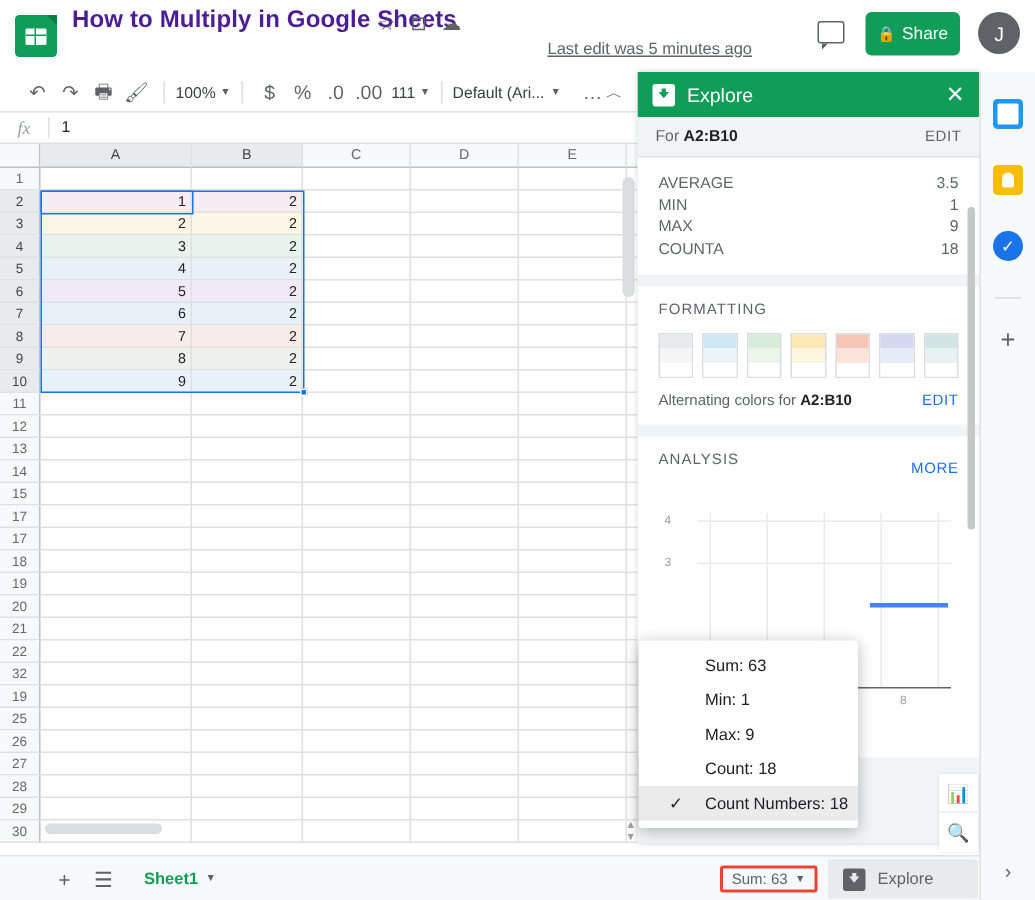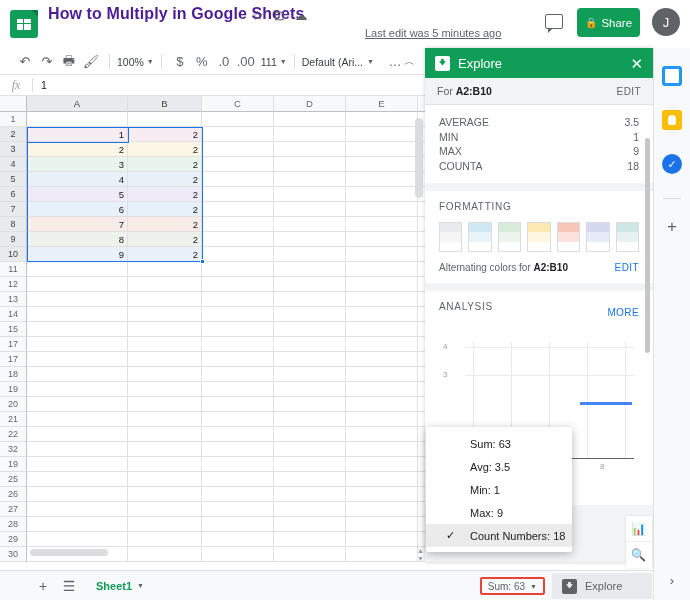--- a/index.html
+++ b/index.html
@@ -704,23 +704,23 @@
     <div class="exp-scroll"></div>
   </div>
 
   <div class="float-icons">
     <div class="fi">📊</div>
     <div class="fi" style="border-bottom:none">🔍</div>
   </div>
 
   <div class="ctx-menu" id="ctx-menu">
       <div class="ctx-item">Sum: 63</div>
-      <div class="ctx-item">Avg: 3.5</div>
       <div class="ctx-item">Min: 1</div>
       <div class="ctx-item">Max: 9</div>
+      <div class="ctx-item">Count: 18</div>
       <div class="ctx-item checked">Count Numbers: 18</div>
     </div>
 
   <div class="bottombar">
     <div class="bb-icon" style="margin-left:30px">+</div>
     <div class="bb-icon">☰</div>
     <div class="sheet-tab">
       <span>Sheet1</span>
       <span class="caret">▼</span>
     </div>

